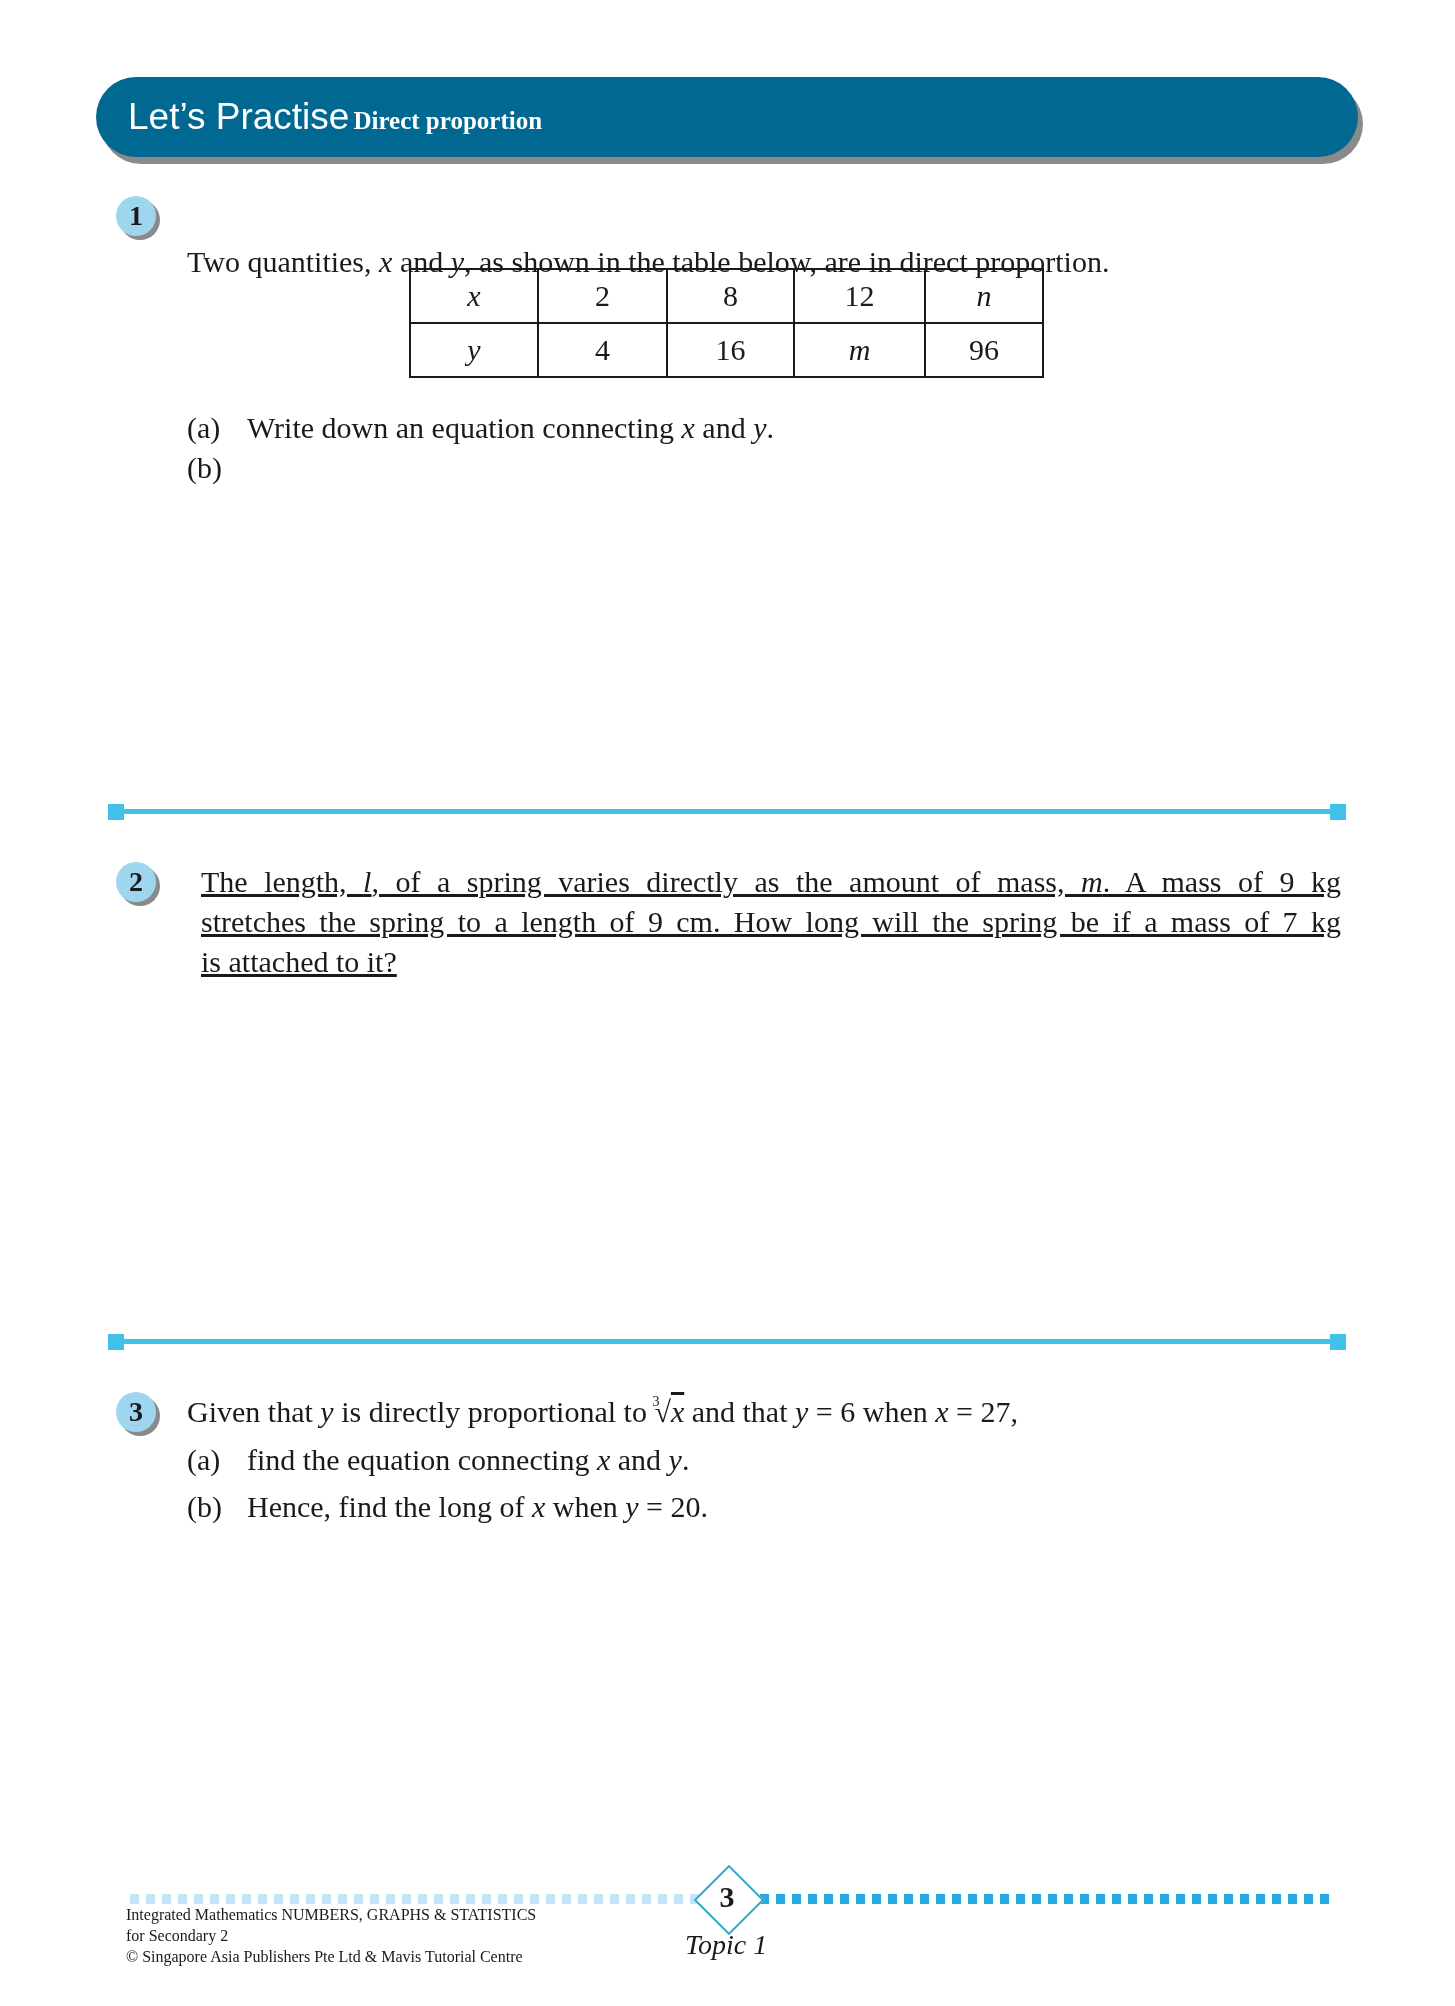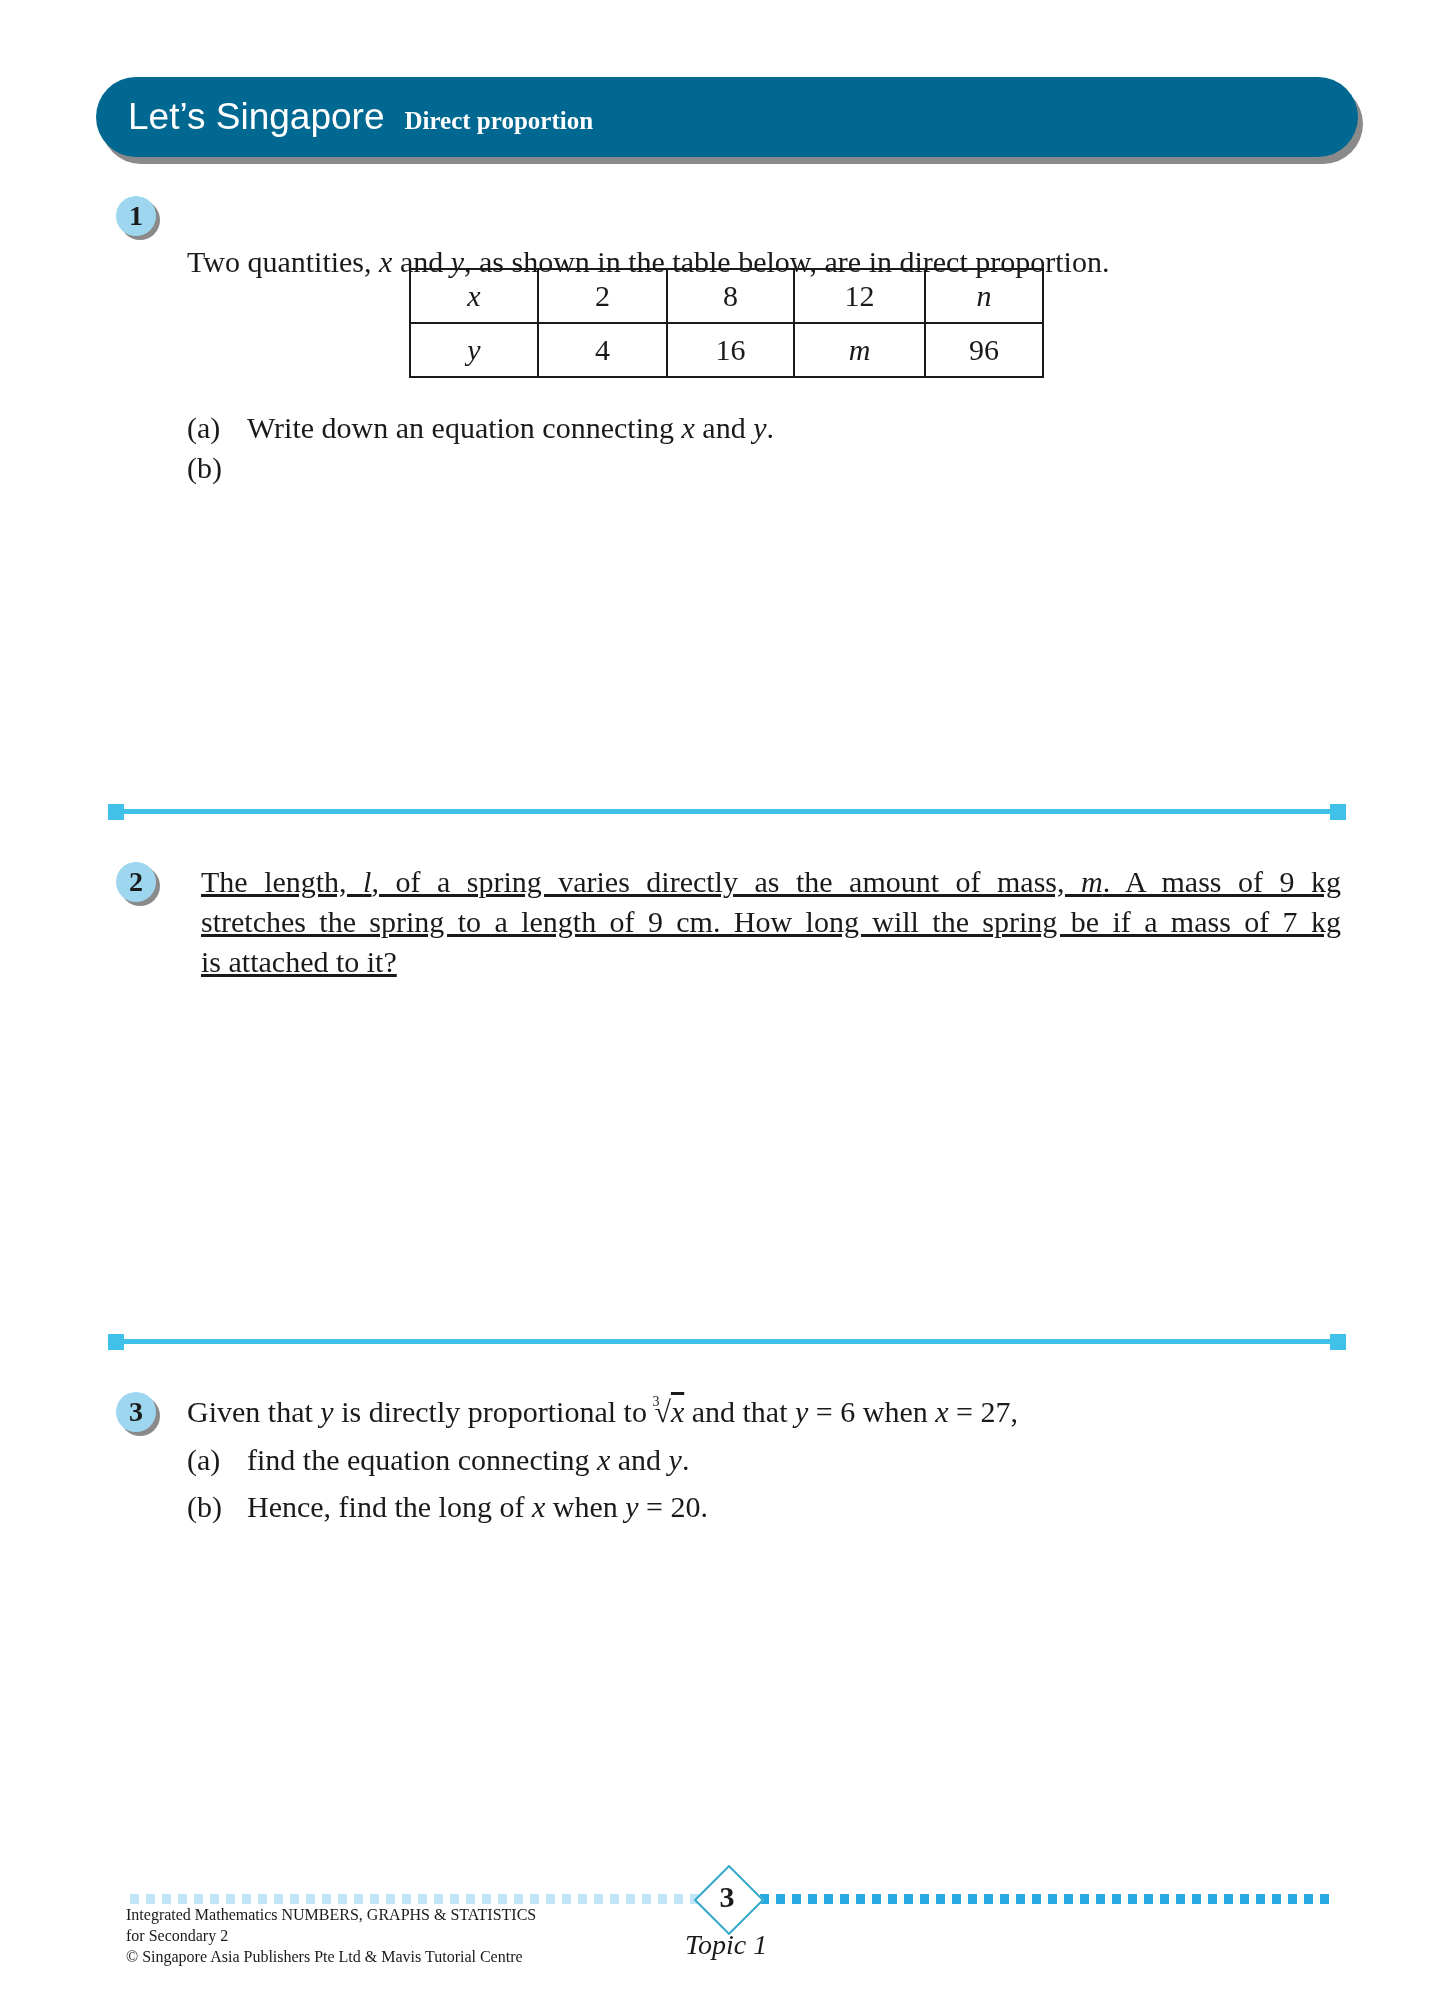--- a/index.html
+++ b/index.html
@@ -2,21 +2,21 @@
 <html><head>
 <meta charset="utf-8">
 <style>
   html, body { margin:0; padding:0; background:#ffffff; }
   body { width:1455px; height:2006px; position:relative; overflow:hidden;
          font-family:"Liberation Serif", "DejaVu Serif", serif; color:#1a1a1a; }
   .abs { position:absolute; }
   .header-shadow { left:101px; top:84px; width:1262px; height:80px; background:#8a8a8a; border-radius:40px 40px 40px 40px / 40px 40px 40px 40px; }
   .header { left:96px; top:77px; width:1262px; height:80px; background:#006891; border-radius:40px; display:flex; align-items:center; }
   .header .title { font-family:"Liberation Sans", sans-serif; color:#fff; font-size:37px; margin-left:32px; letter-spacing:0px; }
-  .header .subtitle { font-family:"Liberation Serif", serif; color:#fff; font-weight:bold; font-size:25px; margin-left:20px; margin-top:8px; }
+  .header .subtitle { font-family:"Liberation Serif", serif; color:#fff; font-weight:bold; font-size:25px; margin-left:4px; margin-top:8px; }
   .qnum { width:40px; height:40px; border-radius:50%; background:#9fd6ef;
           box-shadow:4px 4px 0 0 #8a8a8a; display:flex; align-items:center; justify-content:center;
           font-weight:bold; font-size:28px; color:#1a1a1a; }
   .qtext { font-size:30px; line-height:40px; }
   .justify { text-align:justify; text-align-last:justify; }
   i { font-style:italic; }
   table.data { border-collapse:collapse; font-size:30px; }
   table.data td { border:2px solid #1a1a1a; text-align:center; height:52px; padding:0; }
   .sep-line { height:5px; background:#3fc1ea; }
   .sep-cap { width:16px; height:16px; background:#3fc1ea; }
@@ -30,21 +30,21 @@
   .topic { font-style:italic; font-size:28px; }
   .root { display:inline-block; position:relative; }
   .root sup { position:absolute; left:-2px; top:-10px; font-size:14px; }
   .overline { text-decoration:overline; }
 </style>
 </head>
 <body>
 
 <div class="abs header-shadow"></div>
 <div class="abs header">
-  <span class="title">Let’s Singapore</span>
+  <span class="title">Let’s Practise</span>
   <span class="subtitle">Direct proportion</span>
 </div>
 
 <div class="abs qnum" style="left:116px; top:196px;">
   <span>1</span>
 </div>
 <div class="abs qtext" style="left:187px; top:196px;margin-top:46px;">
   <span>Two quantities, </span><i>x</i><span> and </span><i>y</i><span>, as shown in the table below, are in direct proportion.</span>
 </div>
 

